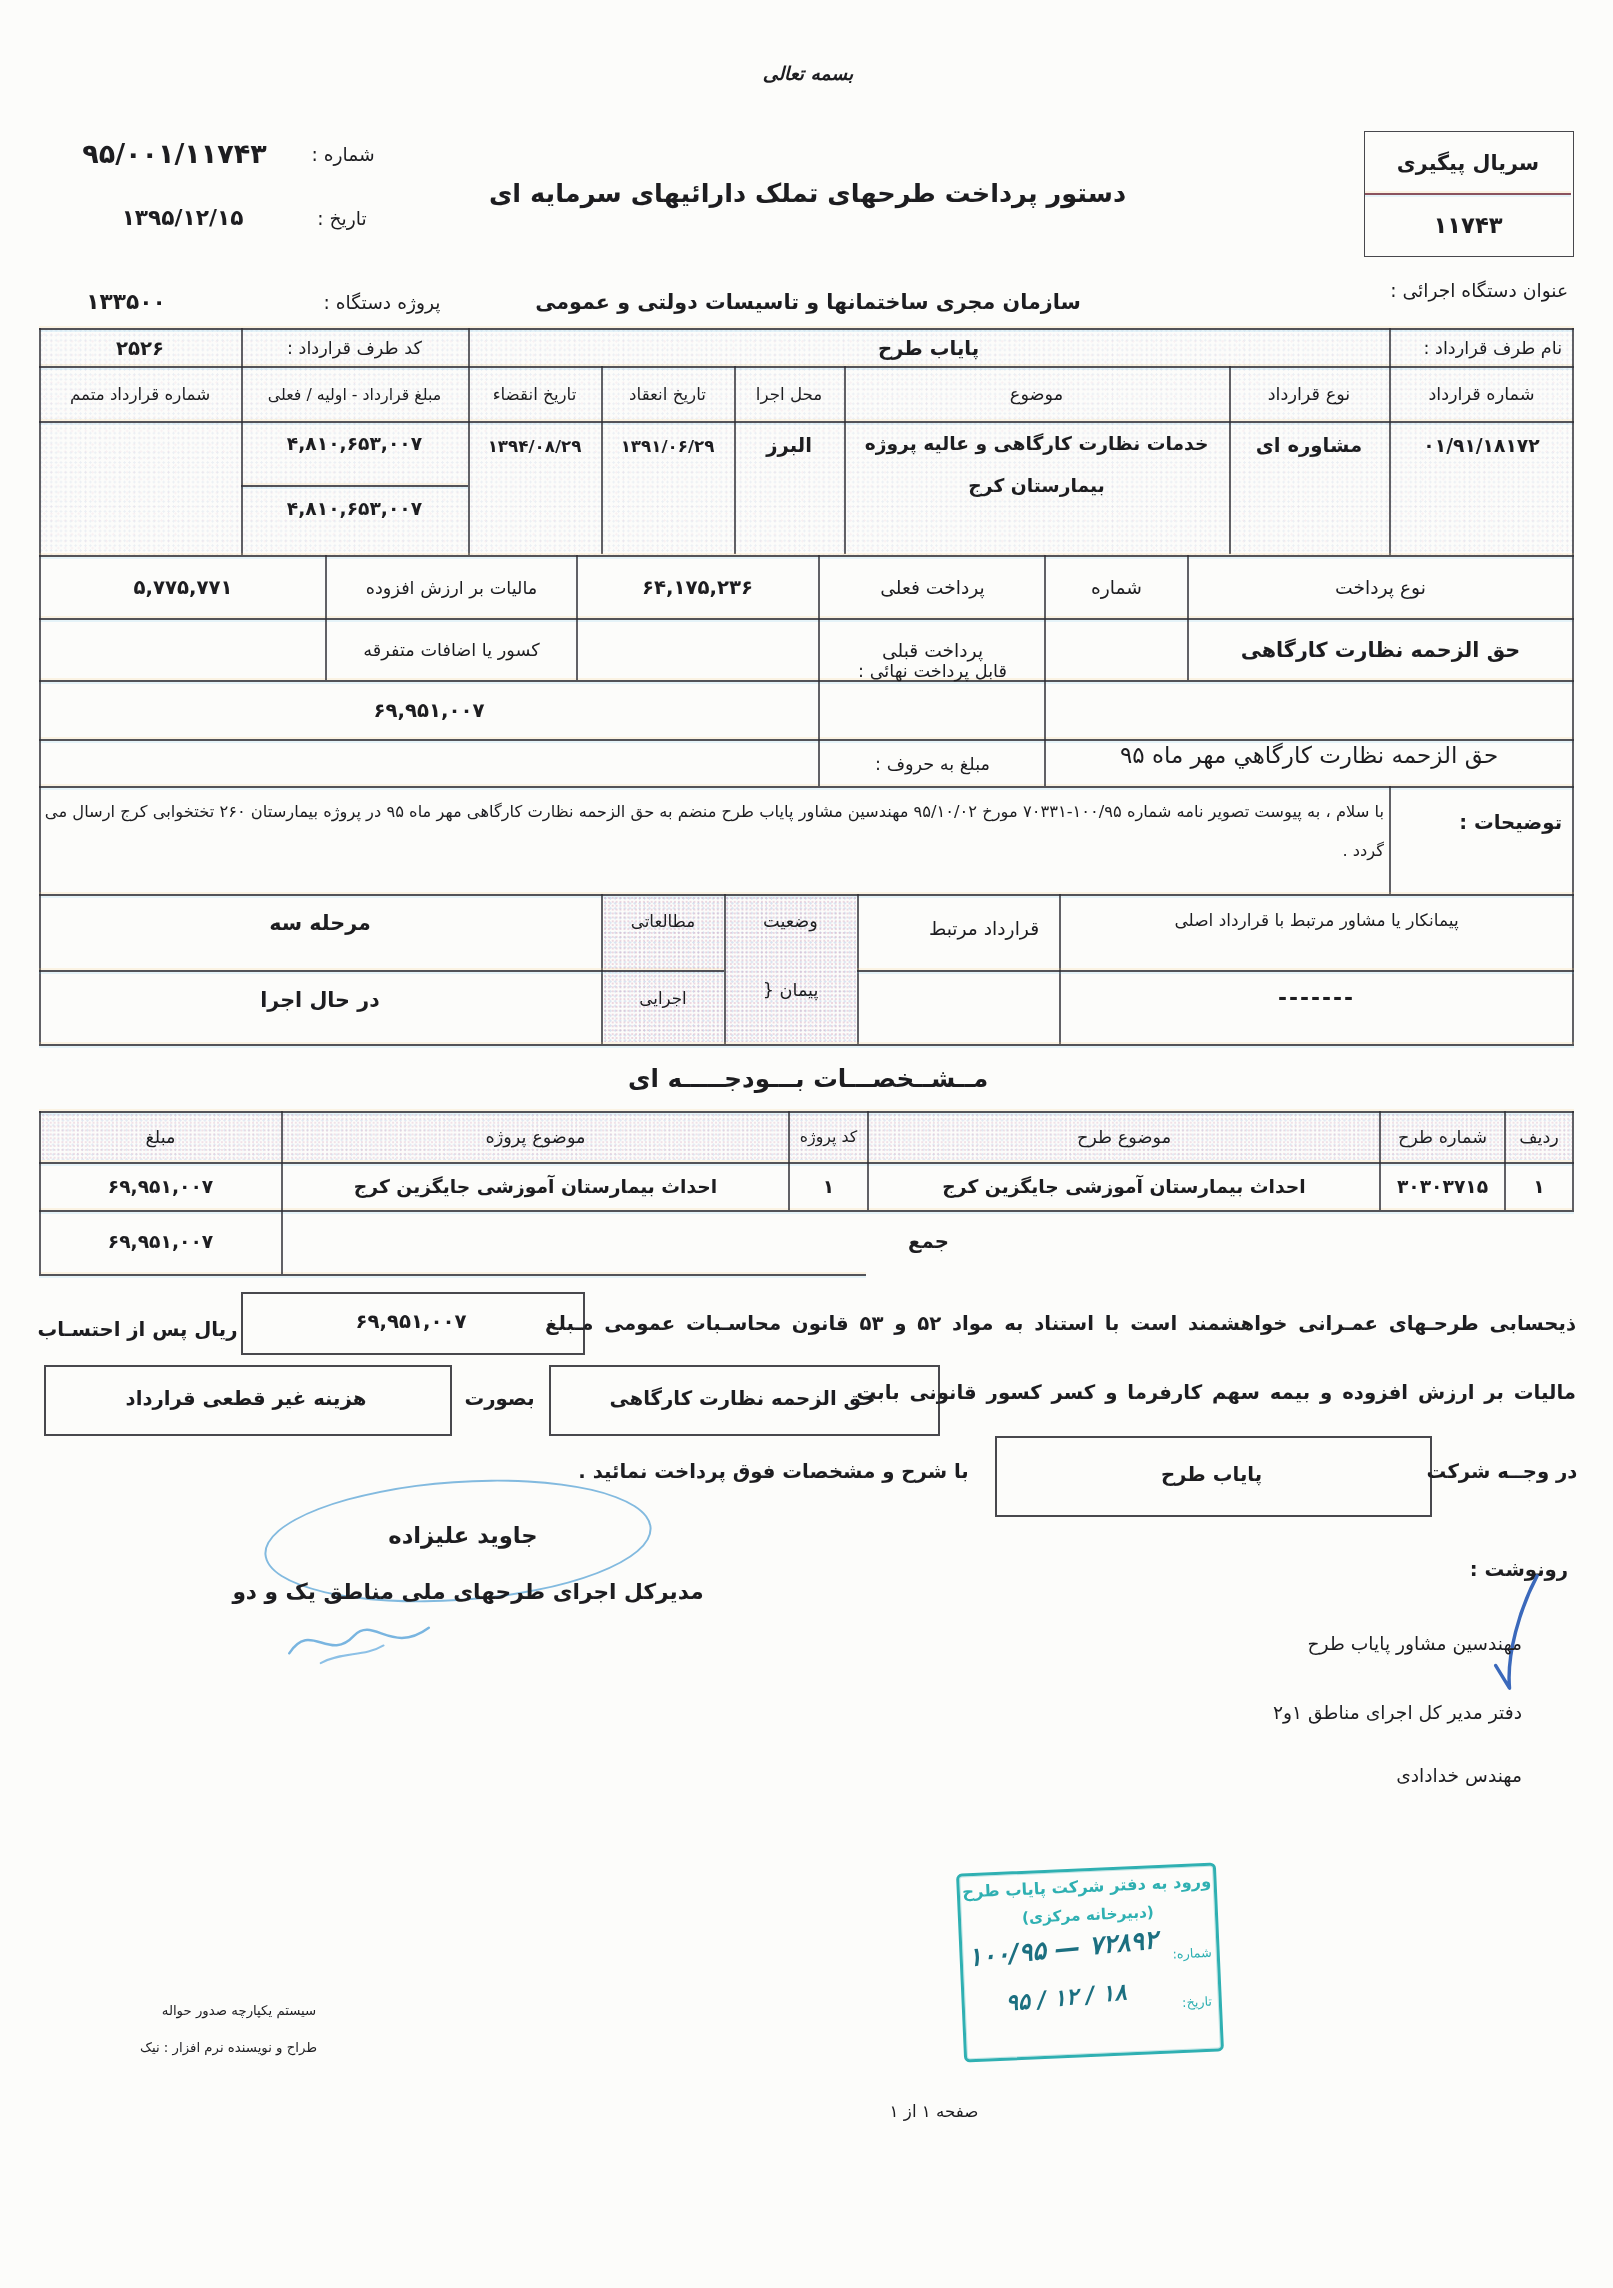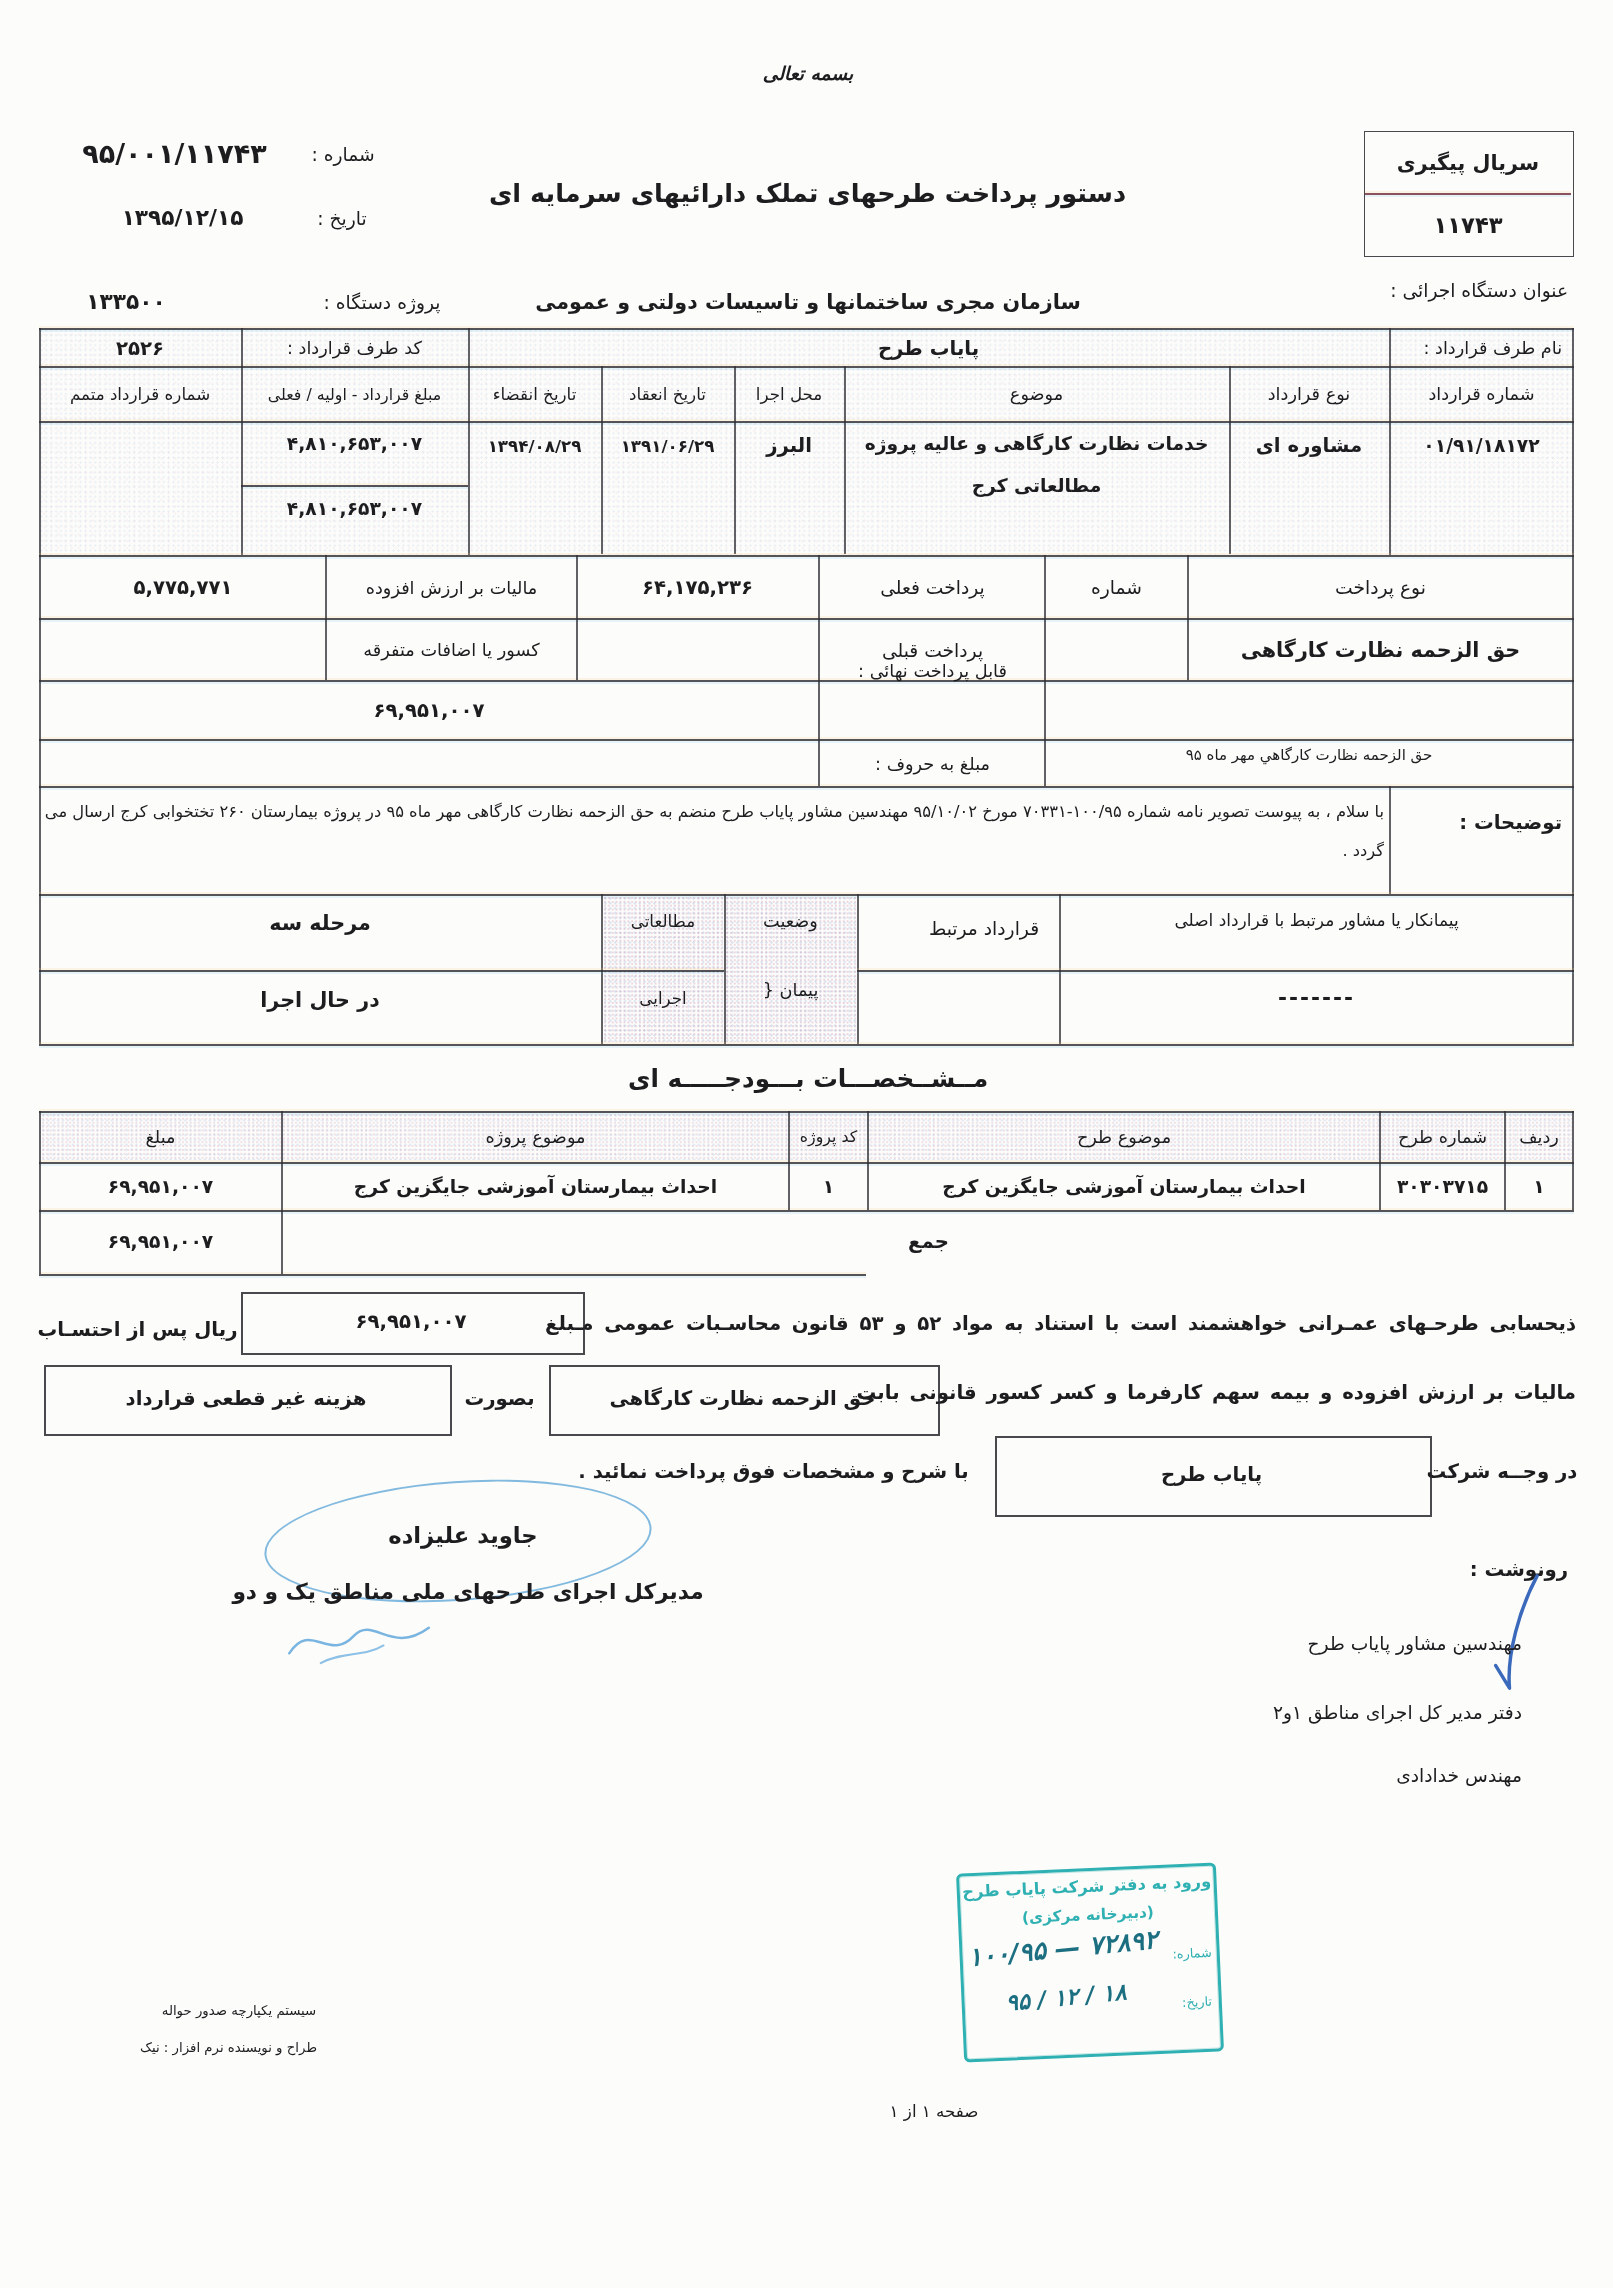--- a/index.html
+++ b/index.html
@@ -75,21 +75,21 @@
   <div class="cell" style="left:846px;top:368px;width:381px;height:52px;font-size:17.7px">موضوع</div>
   <div class="cell" style="left:736px;top:368px;width:106px;height:52px;font-size:16.7px">محل اجرا</div>
   <div class="cell" style="left:603px;top:368px;width:129px;height:52px;font-size:16.7px">تاریخ انعقاد</div>
   <div class="cell" style="left:470px;top:368px;width:129px;height:52px;font-size:16.7px">تاریخ انقضاء</div>
   <div class="cell" style="left:243px;top:368px;width:223px;height:52px;font-size:15.8px">مبلغ قرارداد - اولیه / فعلی</div>
   <div class="cell" style="left:41px;top:368px;width:198px;height:52px;font-size:16.7px">شماره قرارداد متمم</div>
 
   <div class="cell b" style="left:1391px;top:426px;width:181px;height:39px;font-size:18.7px">۰۱/۹۱/۱۸۱۷۲</div>
   <div class="cell b" style="left:1231px;top:426px;width:156px;height:39px;font-size:19.7px">مشاوره ای</div>
   <div class="cell b" style="left:846px;top:424px;width:381px;height:39px;font-size:18.7px">خدمات نظارت کارگاهی و عالیه پروژه</div>
-  <div class="cell b" style="left:846px;top:466px;width:381px;height:39px;font-size:18.7px">مطالعاتی کرج</div>
+  <div class="cell b" style="left:846px;top:466px;width:381px;height:39px;font-size:18.7px">بیمارستان کرج</div>
   <div class="cell b" style="left:736px;top:426px;width:106px;height:39px;font-size:19.7px">البرز</div>
   <div class="cell b" style="left:603px;top:426px;width:129px;height:39px;font-size:16.7px">۱۳۹۱/۰۶/۲۹</div>
   <div class="cell b" style="left:470px;top:426px;width:129px;height:39px;font-size:16.7px">۱۳۹۴/۰۸/۲۹</div>
   <div class="cell b" style="left:243px;top:424px;width:223px;height:39px;font-size:18.7px">۴,۸۱۰,۶۵۳,۰۰۷</div>
   <div class="cell b" style="left:243px;top:489px;width:223px;height:39px;font-size:18.7px">۴,۸۱۰,۶۵۳,۰۰۷</div>
 
   <i class="hl" style="left:39px;top:555px;width:1535px"></i>
   <i class="hl" style="left:39px;top:618px;width:1535px"></i>
   <i class="hl" style="left:39px;top:680px;width:1535px"></i>
   <i class="hl" style="left:39px;top:739px;width:1535px"></i>
@@ -109,21 +109,21 @@
   <div class="cell" style="left:327px;top:557px;width:249px;height:61px;font-size:17.7px">مالیات بر ارزش افزوده</div>
   <div class="cell b" style="left:41px;top:557px;width:284px;height:61px;font-size:19.7px">۵,۷۷۵,۷۷۱</div>
 
   <div class="cell b" style="left:1189px;top:620px;width:383px;height:60px;font-size:20.7px">حق الزحمه نظارت کارگاهی</div>
   <div class="cell" style="left:820px;top:620px;width:225px;height:60px;font-size:18.7px">پرداخت قبلی</div>
   <div class="cell" style="left:327px;top:620px;width:249px;height:60px;font-size:17.7px">کسور یا اضافات متفرقه</div>
 
   <div class="cell" style="left:820px;top:642px;width:225px;height:57px;font-size:17.7px">قابل پرداخت نهائی :</div>
   <div class="cell b" style="left:41px;top:682px;width:776px;height:57px;font-size:19.7px">۶۹,۹۵۱,۰۰۷</div>
 
-  <div class="cell" style="left:1046px;top:741px;width:526px;height:28px;font-size:15px">حق الزحمه نظارت کارگاهي مهر ماه ۹۵</div>
+  <div class="cell" style="left:1046px;top:741px;width:526px;height:28px;font-size:23px">حق الزحمه نظارت کارگاهي مهر ماه ۹۵</div>
   <div class="cell" style="left:820px;top:741px;width:225px;height:45px;font-size:17.7px">مبلغ به حروف :</div>
 
   <i class="vl" style="left:39px;top:786px;height:108px"></i>
   <i class="vl" style="left:1572px;top:786px;height:108px"></i>
   <i class="vl" style="left:1389px;top:786px;height:108px"></i>
   <i class="hl" style="left:39px;top:894px;width:1535px"></i>
 
   <div class="cell ra b" style="left:1391px;top:803px;width:179px;height:39px;font-size:19.7px">توضیحات :</div>
   <div class="ab" style="left:54px;top:802px;width:1330px;font-size:16.3px;text-align:right">با سلام ، به پیوست تصویر نامه شماره ۱۰۰/۹۵-۷۰۳۳۱ مورخ ۹۵/۱۰/۰۲ مهندسین مشاور پایاب طرح منضم به حق الزحمه نظارت کارگاهی مهر ماه ۹۵ در پروژه بیمارستان ۲۶۰ تختخوابی کرج ارسال می</div>
   <div class="ab" style="left:1261px;top:841px;width:123px;font-size:16.3px;text-align:right">گردد .</div>

